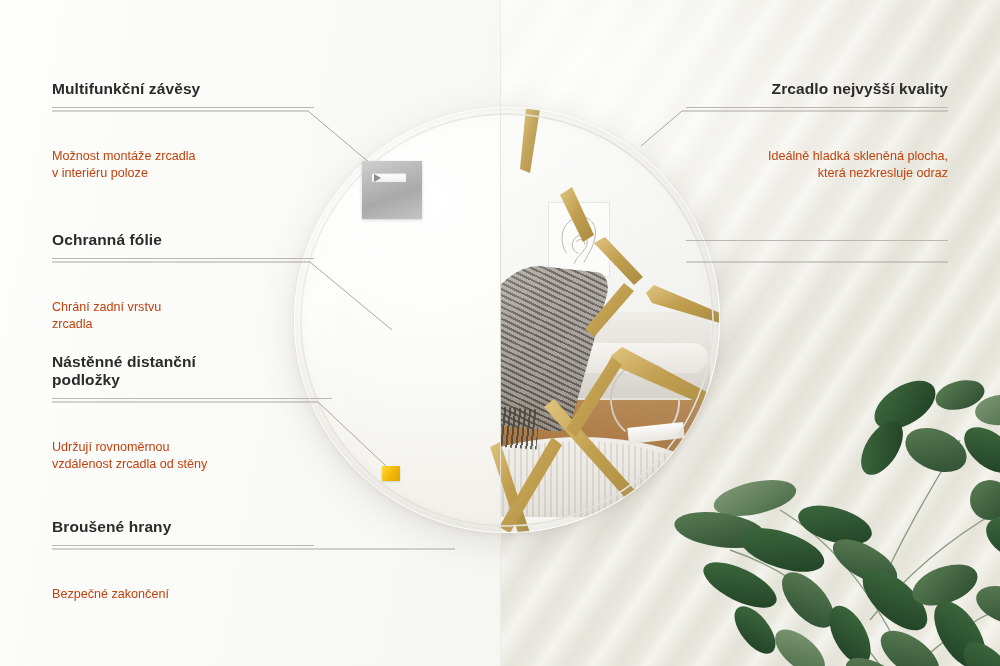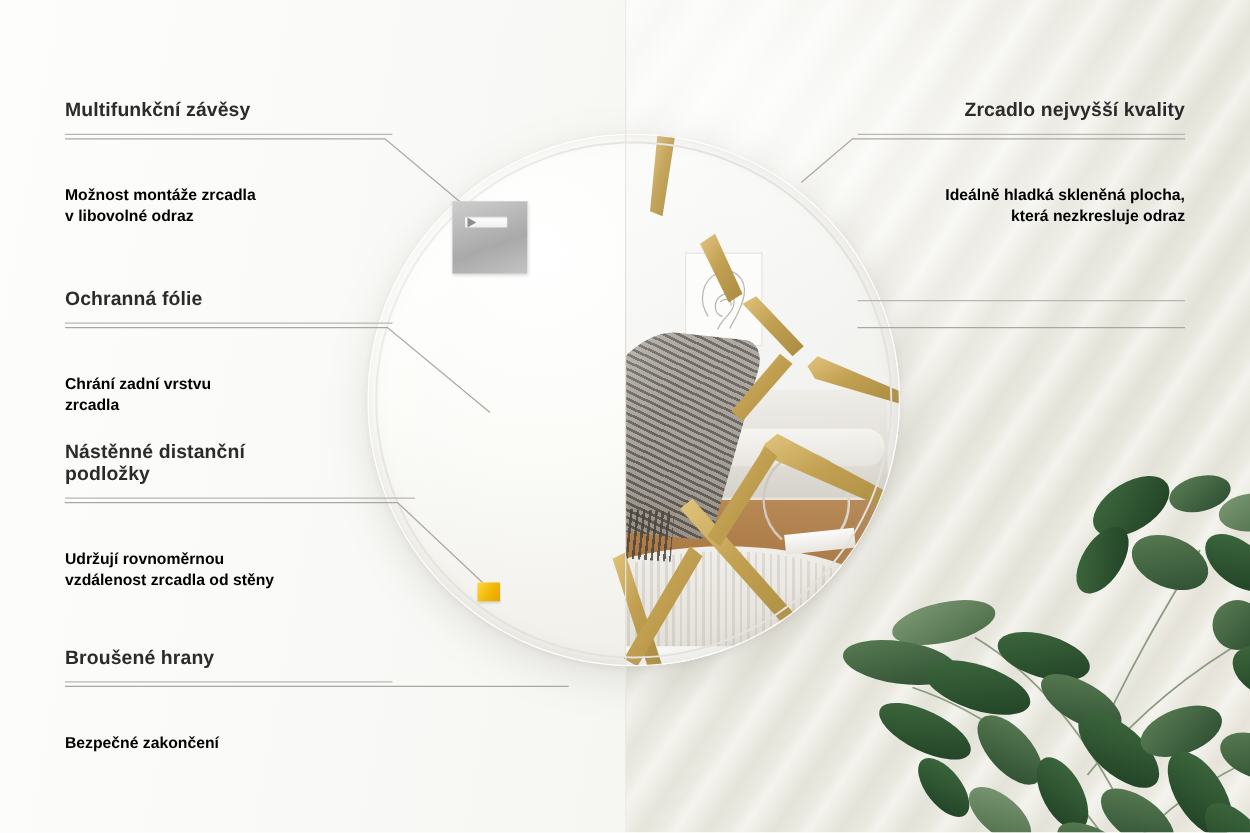--- a/index.html
+++ b/index.html
@@ -190,21 +190,21 @@
   
   .callout{ position:absolute; z-index:8; }
   .callout h3{
     font-size:15.5px; font-weight:bold; color:#2b2b2b; letter-spacing:.1px;
     white-space:nowrap;
   }
   .callout .rule{
     height:1px; background:#b9b7b2; margin:9px 0 11px 0;
   }
   .callout p{
-    font-size:12.6px; line-height:17px; color:#000000; font-weight:700;margin-top:40px;
+    font-size:12.6px; line-height:17px; color:#c2410c; font-weight:400;margin-top:40px;
   }
   .callout.right{ text-align:right; }
 
   
   .foliage{ position:absolute; left:660px; top:300px; width:360px; height:380px; z-index:7; }
 </style>
 </head>
 <body>
 
 <div class="stage">
@@ -291,21 +291,21 @@
       <path d="M948 111 H682 L641 146"></path>
       <path d="M948 262 H686"></path>
     </g>
   </svg>
 
   <div class="callout" style="left:52px; top:80px; width:262px;">
     <h3>Multifunkční závěsy</h3>
     <div class="rule"></div>
     <p>
       <span>Možnost montáže zrcadla</span><br>
-      <span>v libovolné odraz</span>
+      <span>v interiéru poloze</span>
     </p>
   </div>
 
   <div class="callout" style="left:52px; top:231px; width:262px;">
     <h3>Ochranná fólie</h3>
     <div class="rule"></div>
     <p>
       <span>Chrání zadní vrstvu</span><br>
       <span>zrcadla</span>
     </p>

